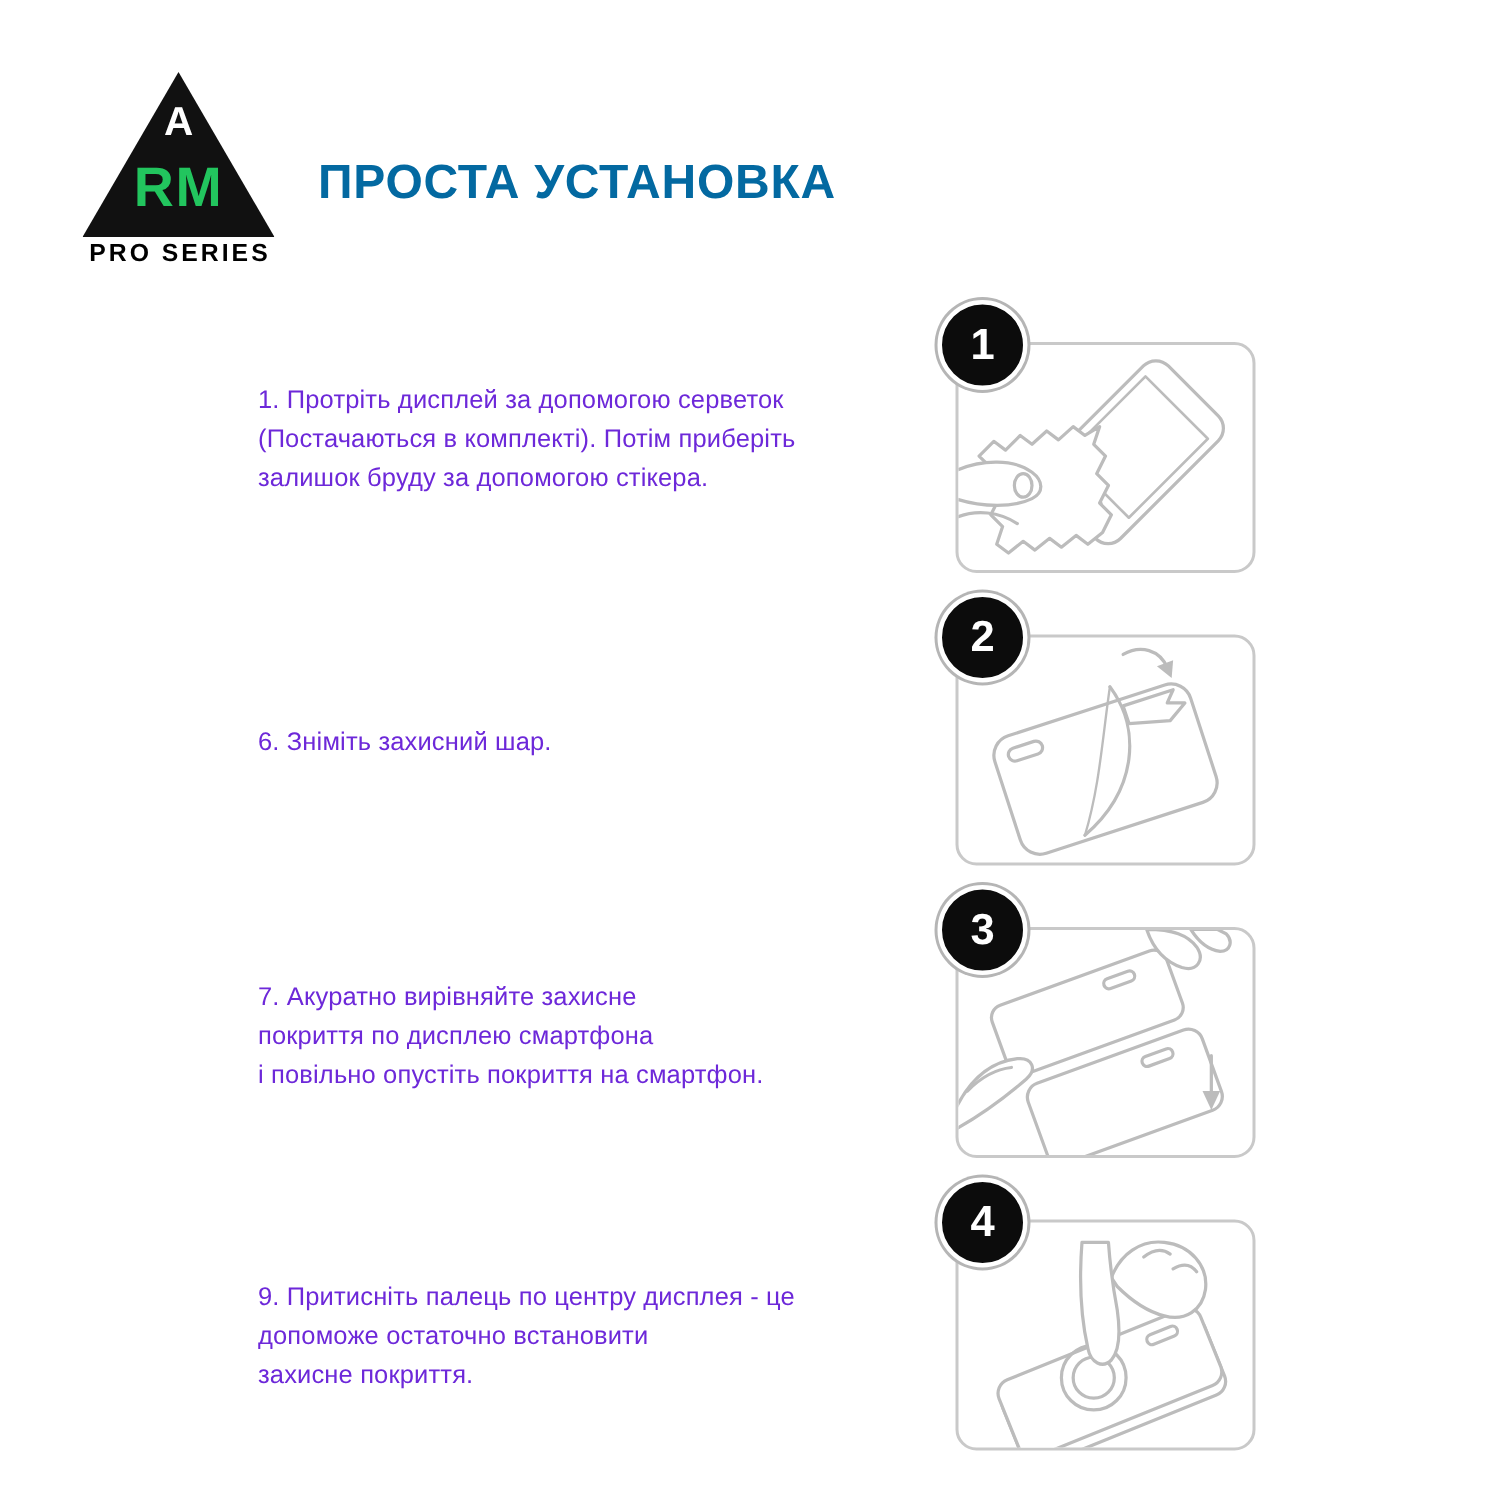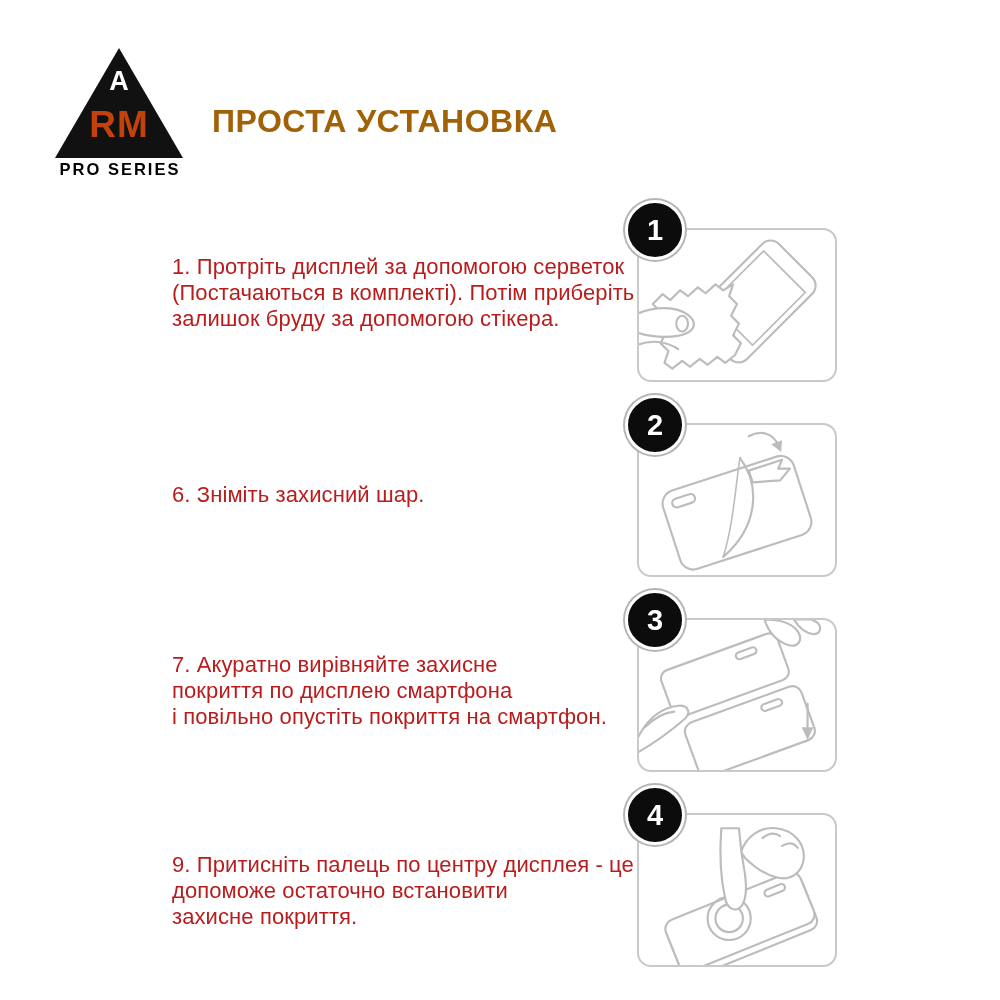--- a/index.html
+++ b/index.html
@@ -9,32 +9,32 @@
   }
   
   .logo{position:absolute;left:40px;top:42px;width:160px;height:150px;}
   .tri{
     position:absolute;left:15px;top:6px;width:128px;height:110px;background:#111;
     clip-path:polygon(50% 0,100% 100%,0 100%);
   }
   .logo-a{position:absolute;top:20px;left:0;right:0;text-align:center;
     color:#fff;font-size:27px;font-weight:700;line-height:1;}
   .logo-rm{position:absolute;top:58px;left:0;right:0;text-align:center;
-    color:#c2410c;font-size:37px;font-weight:700;line-height:1;letter-spacing:1px;}
+    color:#22c55e;font-size:37px;font-weight:700;line-height:1;letter-spacing:1px;}
   .series{position:absolute;left:0;top:118px;width:160px;text-align:center;
     font-weight:700;font-size:16.5px;letter-spacing:2px;color:#000000;white-space:nowrap;}
   
   .title{
     position:absolute;left:212px;top:103px;margin:0;
-    font-size:32px;font-weight:700;letter-spacing:.5px;color:#a16207;white-space:nowrap;
+    font-size:32px;font-weight:700;letter-spacing:.5px;color:#0369a1;white-space:nowrap;
   }
   
   .step-text{
     position:absolute;left:172px;width:480px;
-    font-size:22px;line-height:26px;color:#b91c1c;white-space:pre-line;letter-spacing:.1px;
+    font-size:17px;line-height:26px;color:#6d28d9;white-space:pre-line;letter-spacing:.1px;
   }
   .t1{top:254px}.t2{top:482px}.t3{top:652px}.t4{top:852px}
   
   .figure{
     position:absolute;left:637px;width:196px;height:150px;
     border:2px solid #c9c9c9;border-radius:14px;background:#fff;
   }
   .f1{top:228px}.f2{top:423px}.f3{top:618px}.f4{top:813px}
   .figure svg{position:absolute;left:0;top:0;width:100%;height:100%;}
   .badge{

